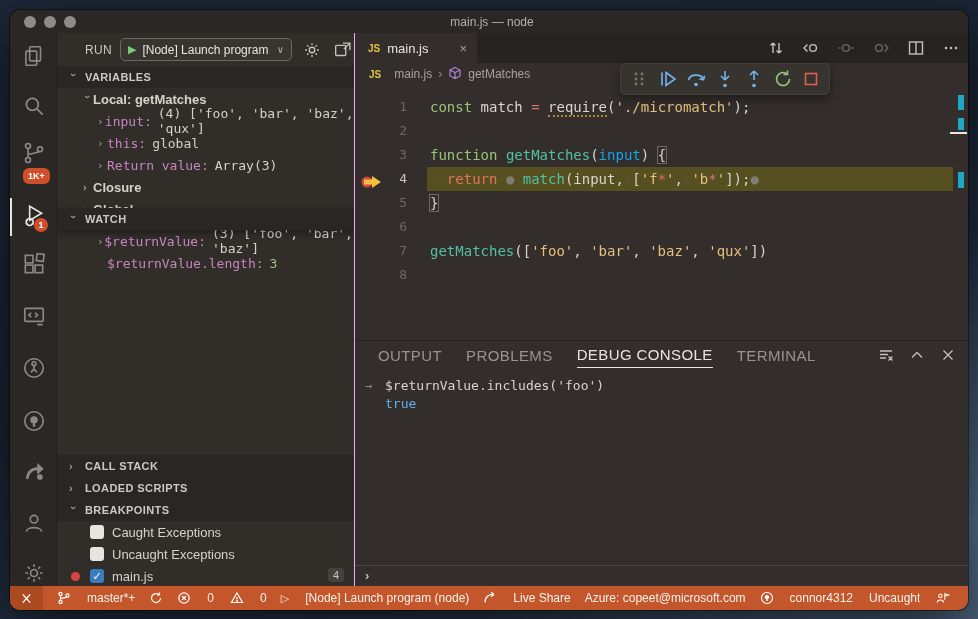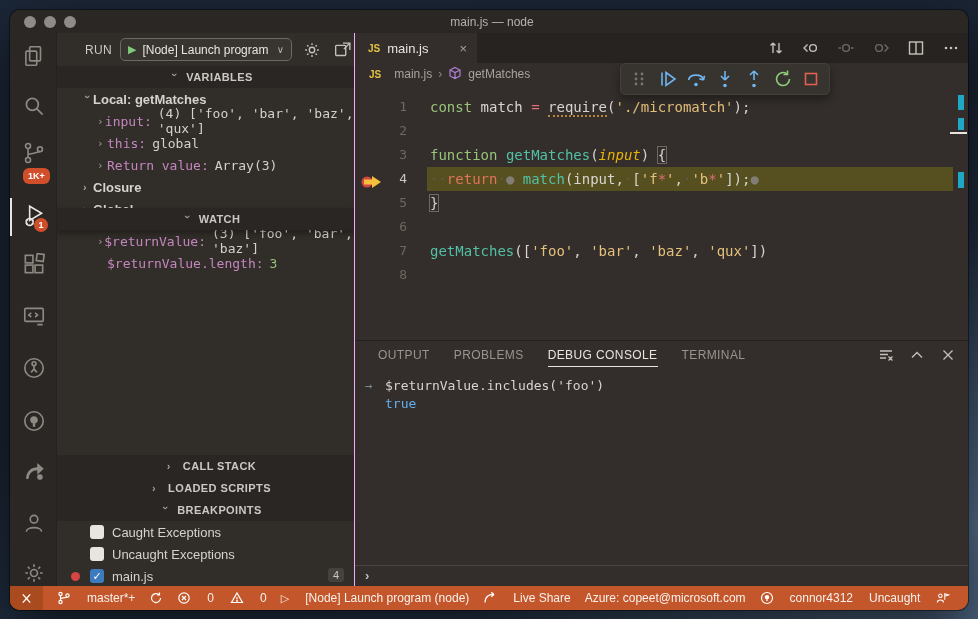--- a/index.html
+++ b/index.html
@@ -39,21 +39,21 @@
   #runrow { position:absolute; left:0; top:0; width:100%; height:33px; display:flex; align-items:center; }
   #run-label { font-size:12px; color:#ccc8c3; margin-left:28px; letter-spacing:.3px; }
   #launch-select { margin-left:8px; height:23px; width:180px; border:1px solid #6e6861; border-radius:5px;
     display:flex; align-items:center; background:#38342f; font-size:12px; color:#e8e4e0; }
   #launch-select .play { color:#7ecb7a; margin:0 6px 0 7px; font-size:11px; }
   #launch-select .chev { margin-left:auto; margin-right:7px; color:#b5b0ab; font-size:10px; }
   .side-iconbtn { width:22px; height:22px; margin-left:9px; color:#c5c0bb; }
   .side-iconbtn svg { width:22px; height:22px; }
 
   .sec-header { position:absolute; left:0; width:100%; height:22px; display:flex; align-items:center;
-    font-size:11px; font-weight:bold; color:#ccc8c3; letter-spacing:.4px; background:#2a2623;justify-content:center; }
+    font-size:11px; font-weight:bold; color:#ccc8c3; letter-spacing:.4px; background:#2a2623; }
   .sec-header .tw { margin-left:12px; margin-right:6px; }
   .tree-row { position:absolute; left:0; width:100%; height:22px; display:flex; align-items:center; font-size:13px; }
   .tw { display:inline-block; width:10px; color:#a39d97; font-size:11px; transform-origin:45% 55%; }
   .tw.open { transform:rotate(90deg); }
   .vname { color:#c586c0; }
   .vval  { color:#d4d0cc; margin-left:6px; }
   .vval.green { color:#98c379; }
   .bold-row { font-weight:bold; color:#d6d2cd; }
   .chk { width:14px; height:14px; border-radius:3px; margin-right:8px; flex:0 0 auto; }
   .chk.unchecked { background:#e8e4e0; }
@@ -85,21 +85,21 @@
   .code-line.current { }
   .cur-band { position:absolute; left:72px; right:15px; top:0; height:24px; background:#565020; }
   .code-line.current .lnum { color:#c9c4be; }
   .tok-kw { color:#98c379; }
   .tok-fn { color:#52c0a5; }
   .tok-str { color:#e5c07b; }
   .tok-star { color:#e06c75; }
   .tok-ret { color:#e0735c; }
   .tok-op { color:#e06c75; }
   .tok-plain { color:#d8d4d0; }
-  .tok-param { color:#eab308; font-style:italic; }
+  .tok-param { color:#0ea5e9; }
   .tok-req { color:#d8d4d0; border-bottom:2px dotted #b8863b; }
   .tok-bracket { color:#d8d4d0; outline:1px solid #6e6861; }
   .tok-dot { color:#827c76; }
   .tok-ws { color:#5e5853; }
   .gutter-bp { position:absolute; left:6px; top:5px; width:22px; height:14px; }
 
   
   .ruler-mark { position:absolute; width:6px; right:4px; background:#1fa8c4; z-index:4; }
   #ruler-cursor { position:absolute; right:1px; width:17px; height:2px; background:#e8e4e0; z-index:5; }
 
@@ -107,21 +107,21 @@
   #debug-toolbar { position:absolute; left:265px; top:30px; width:210px; height:32px; background:#37332f;
     border:1px solid #454039; border-radius:5px; box-shadow:0 4px 10px rgba(0,0,0,.4);
     display:flex; align-items:center; justify-content:space-evenly; z-index:8; }
   #debug-toolbar .dbtn { width:22px; height:22px; }
   #debug-toolbar svg { width:22px; height:22px; }
   .c-blue { color:#6fb5f0; } .c-green { color:#8fcb7a; } .c-red { color:#e0604e; } .c-grip { color:#7a7570; }
 
   
   #panel { position:absolute; left:0; top:307px; width:100%; height:246px; background:#332e2b; border-top:1px solid #252120; }
   #panel-tabs { position:absolute; left:0; top:0; height:32px; display:flex; align-items:center; gap:24px; padding-left:23px; }
-  .ptab { font-size:12px; letter-spacing:.4px; color:#9a948e; padding-bottom:4px; }
+  .ptab { font-size:15px; letter-spacing:.4px; color:#9a948e; padding-bottom:4px; }
   .ptab.active { color:#e8e4e0; border-bottom:1px solid #e8e4e0; }
   #panel-actions { position:absolute; right:12px; top:0; height:32px; display:flex; align-items:center; gap:15px; color:#c5c0ba; }
   #panel-actions svg { width:16px; height:16px; }
   .console-line { position:absolute; left:0; width:100%; height:18px; font-size:13px; line-height:18px; font-family:"DejaVu Sans Mono", monospace; }
   .console-line .cgut { position:absolute; left:10px; color:#7e8b96; font-size:12px; }
   .console-line .ctext { position:absolute; left:30px; color:#d8d4d0; }
   .console-line .ctext.blue { color:#61afef; }
   #repl-row { position:absolute; left:0; bottom:0; width:100%; height:21px; border-top:1px solid #4a453f; }
   #repl-prompt { position:absolute; left:10px; top:2px; color:#b9c2cc; font-weight:bold; font-size:13px; }
 

